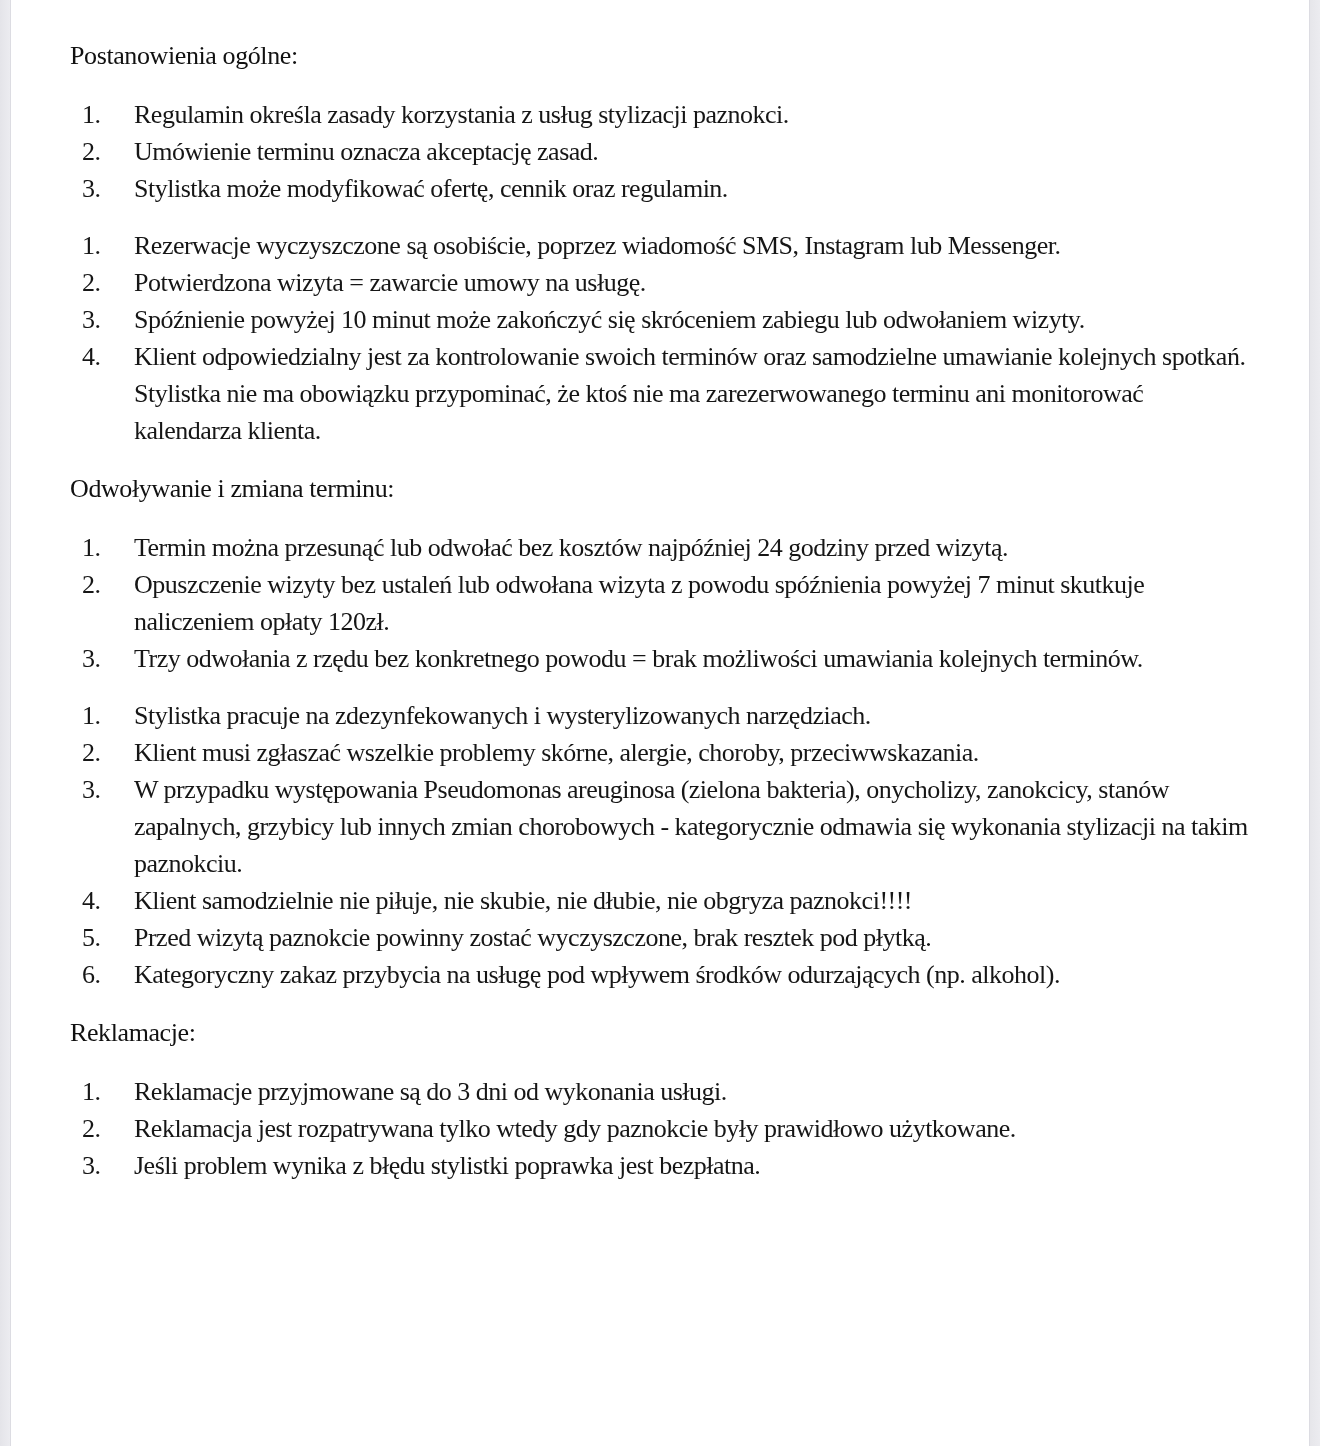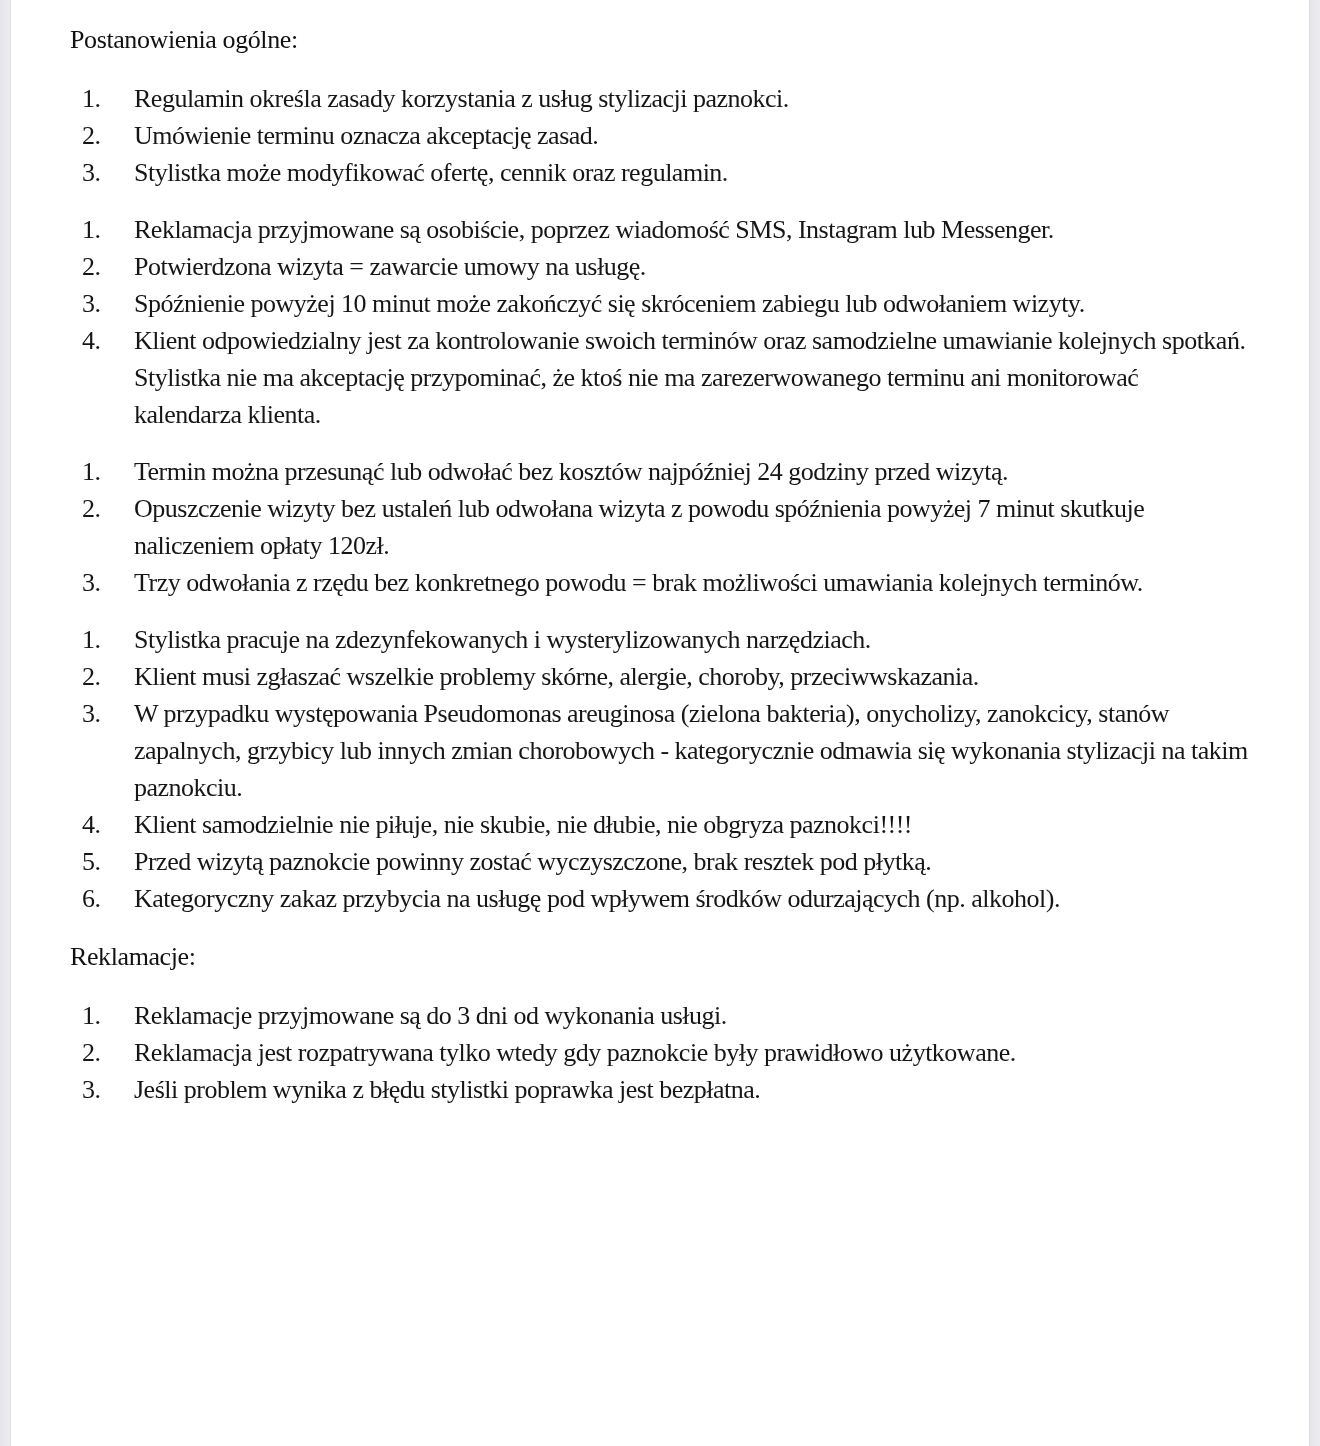--- a/index.html
+++ b/index.html
@@ -21,21 +21,21 @@
       border-right: 1px solid #dcdce2;
     }
     .edge-right {
       position: absolute; right: 0; top: 0; width: 10px; height: 1446px;
       background: linear-gradient(to right, #e6e6ea, #ececf0);
       border-left: 1px solid #dcdce2;
     }
     .page {
       position: absolute;
       left: 70px;
-      top: 20px;
+      top: 36px;
       width: 1180px;
       font-family: Liberation Serif, serif;
     }
     .section-heading {
       font-size: 26px;
       line-height: 40px;
       margin: 0;
       font-weight: normal;
       letter-spacing: -0.4px;
       color: #111111;
@@ -86,38 +86,39 @@
         <span class="rule-num">3.</span>
         <span class="rule-text">Stylistka może modyfikować ofertę, cennik oraz regulamin.</span>
       </li>
     </ol>
   </section>
 
   <section>
     <ol class="rule-list">
       <li class="rule-item">
         <span class="rule-num">1.</span>
-        <span class="rule-text">Reklamacja przyjmowane są osobiście, poprzez wiadomość SMS, Instagram lub Messenger.</span>
+        <span class="rule-text">Rezerwacje wyczyszczone są osobiście, poprzez wiadomość SMS, Instagram lub Messenger.</span>
       </li>
       <li class="rule-item">
         <span class="rule-num">2.</span>
         <span class="rule-text">Potwierdzona wizyta = zawarcie umowy na usługę.</span>
       </li>
       <li class="rule-item">
         <span class="rule-num">3.</span>
         <span class="rule-text">Spóźnienie powyżej 10 minut może zakończyć się skróceniem zabiegu lub odwołaniem wizyty.</span>
       </li>
       <li class="rule-item">
         <span class="rule-num">4.</span>
-        <span class="rule-text">Klient odpowiedzialny jest za kontrolowanie swoich terminów oraz samodzielne umawianie kolejnych spotkań. Stylistka nie ma akceptację przypominać, że ktoś nie ma zarezerwowanego terminu ani monitorować kalendarza klienta.</span>
+        <span class="rule-text">Klient odpowiedzialny jest za kontrolowanie swoich terminów oraz samodzielne umawianie kolejnych spotkań. Stylistka nie ma obowiązku przypominać, że ktoś nie ma zarezerwowanego terminu ani monitorować kalendarza klienta.</span>
       </li>
     </ol>
   </section>
 
   <section>
+    <h2 class="section-heading">Odwoływanie i zmiana terminu:</h2>
     <ol class="rule-list">
       <li class="rule-item">
         <span class="rule-num">1.</span>
         <span class="rule-text">Termin można przesunąć lub odwołać bez kosztów najpóźniej 24 godziny przed wizytą.</span>
       </li>
       <li class="rule-item">
         <span class="rule-num">2.</span>
         <span class="rule-text">Opuszczenie wizyty bez ustaleń lub odwołana wizyta z powodu spóźnienia powyżej 7 minut skutkuje naliczeniem opłaty 120zł.</span>
       </li>
       <li class="rule-item">

